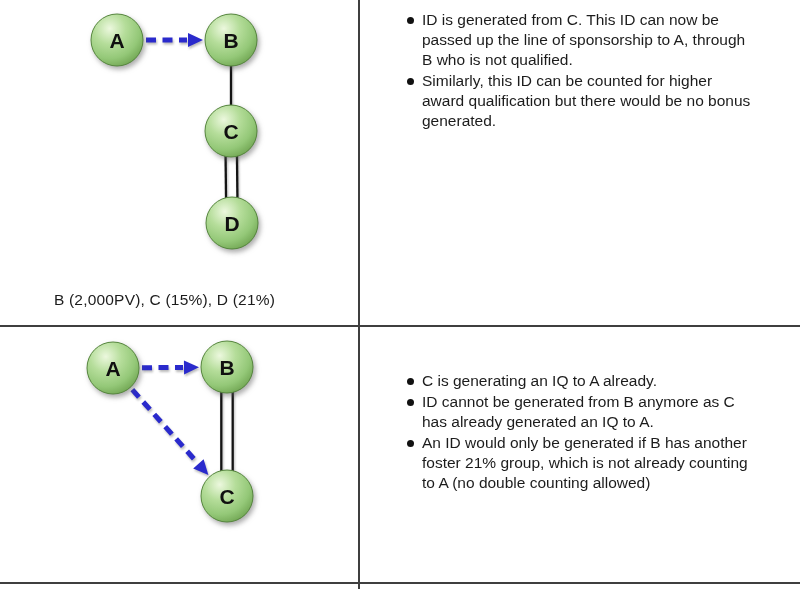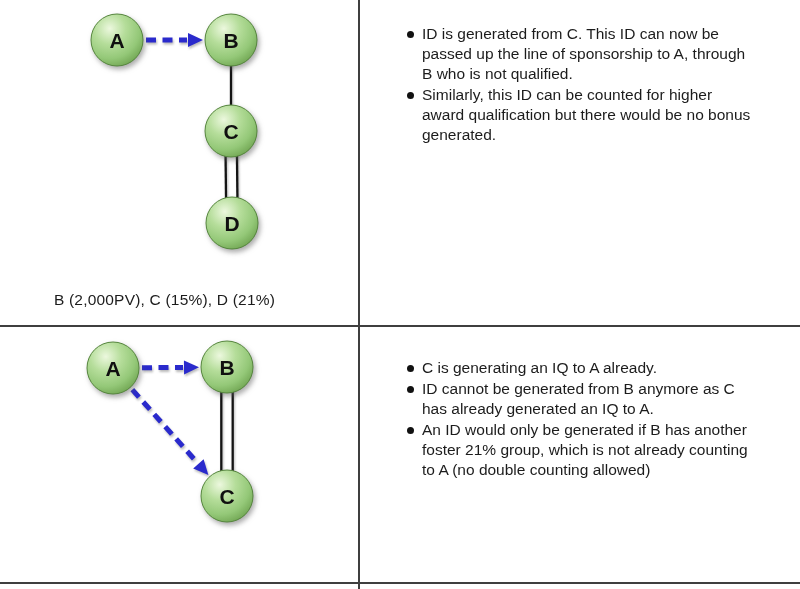--- a/index.html
+++ b/index.html
@@ -26,22 +26,22 @@
     text-align: center;
     font-size: 15.5px;
     line-height: 1;
     color: #1c1c1c;
     letter-spacing: 0.2px;
   }
   .cap-top { top: 292px; }
   .cap-bottom { top: 222px; }
 
   .text-cell { position: absolute; left: 360px; right: 0; top: 0; }
-  .text-cell-top { padding-top: 24px; }
-  .text-cell-bottom { padding-top: 31px; }
+  .text-cell-top { padding-top: 10px; }
+  .text-cell-bottom { padding-top: 44px; }
 
   ul.bullets {
     margin: 0;
     padding: 0 0 0 47px;
     list-style: none;
   }
   ul.bullets li {
     position: relative;
     padding-left: 15px;
     font-size: 15.5px;

